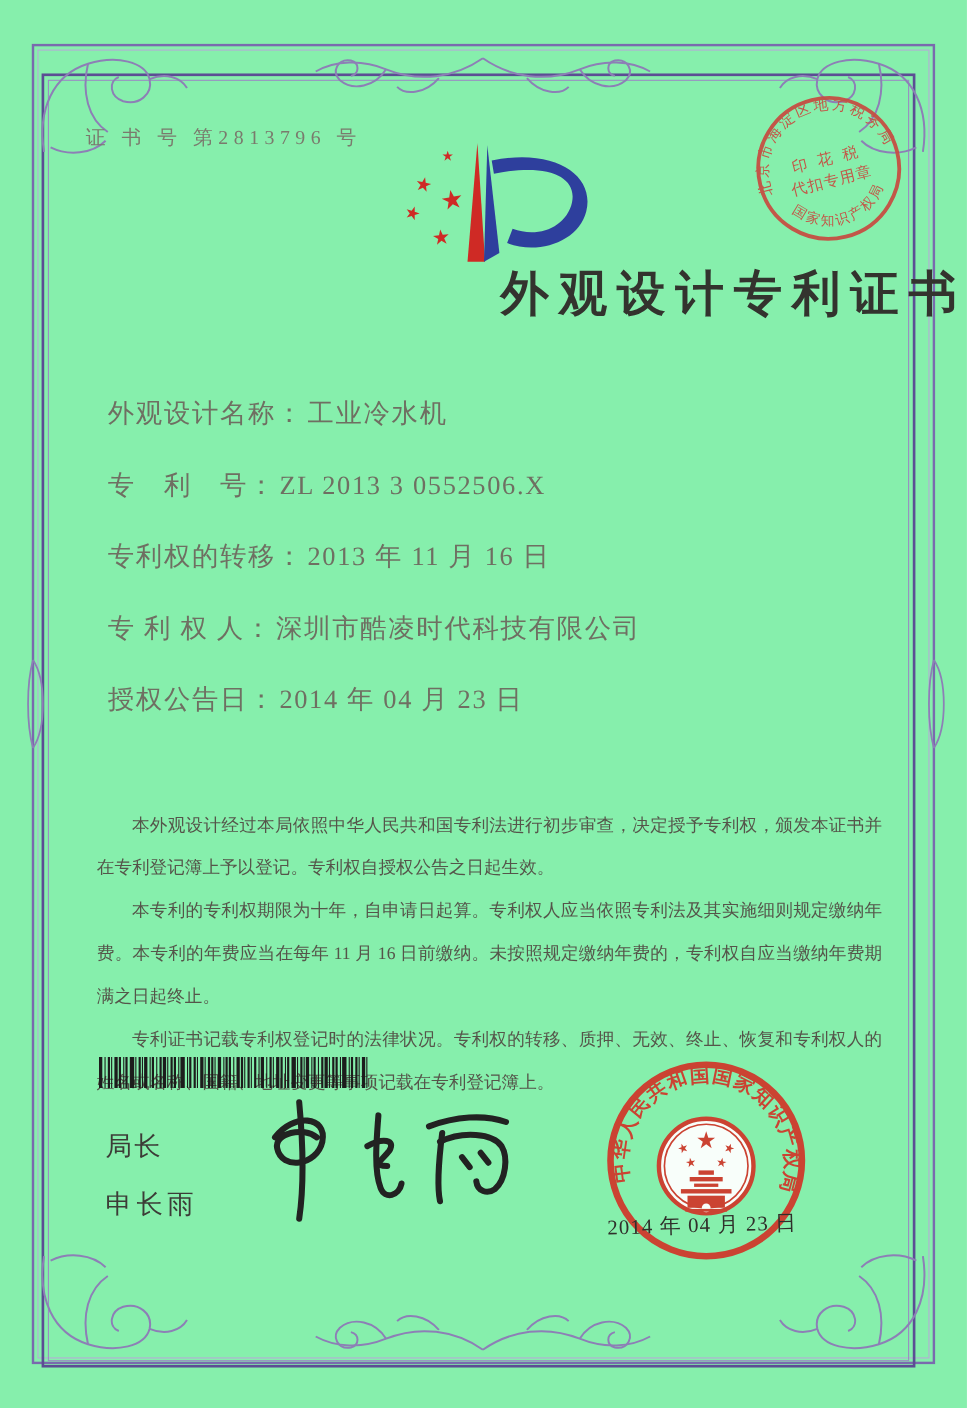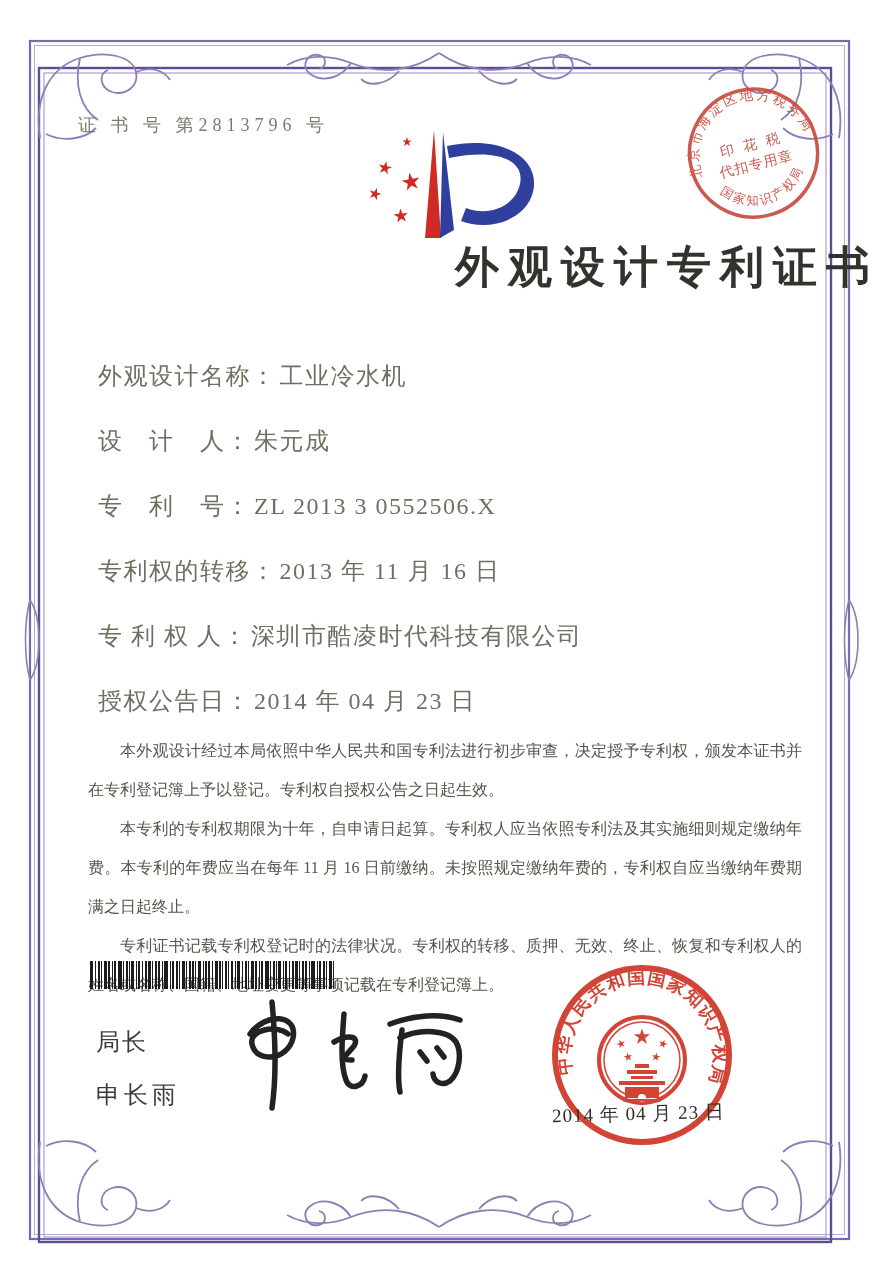--- a/index.html
+++ b/index.html
@@ -1,18 +1,18 @@
 <!DOCTYPE html>
 <html><head>
 <meta charset="utf-8">
 <style>
   html,body{margin:0;padding:0;background:#e9e9e9;}
   .page{
     position:relative;width:879px;height:1280px;margin:0 auto;
-    background:#ffffff;overflow:hidden;
+    background:#86efac;overflow:hidden;
     font-family:"Liberation Serif","DejaVu Serif",serif;
   }
   .border-svg{position:absolute;left:0;top:0;z-index:1;}
   .cert-number{
     position:absolute;left:78px;top:113px;z-index:2;
     font-size:18px;color:#7a7a6d;letter-spacing:5px;
   }
   .logo{position:absolute;left:337px;top:120px;z-index:2;}
   .title{
     position:absolute;left:0;top:238px;width:100%;margin:0;z-index:2;
@@ -115,23 +115,20 @@
       <use href="#lstar" transform="translate(38,74) scale(6.5) rotate(18)"></use>
       <use href="#lstar" transform="translate(64,96) scale(7.5) rotate(-6)"></use>
     </svg>
   </div>
 
   <h1 class="title">外观设计专利证书</h1>
 
   <div class="fields">
     <div class="field-row">
       <span class="flabel">外观设计名称：</span><span class="fvalue">工业冷水机</span>
-    </div>
-    <div class="field-row">
-      <span class="flabel">设　计　人：</span><span class="fvalue">朱元成</span>
     </div>
     <div class="field-row">
       <span class="flabel">专　利　号：</span><span class="fvalue">ZL 2013 3 0552506.X</span>
     </div>
     <div class="field-row">
       <span class="flabel">专利权的转移：</span><span class="fvalue">2013 年 11 月 16 日</span>
     </div>
     <div class="field-row">
       <span class="flabel">专 利 权 人：</span><span class="fvalue">深圳市酷凌时代科技有限公司</span>
     </div>

